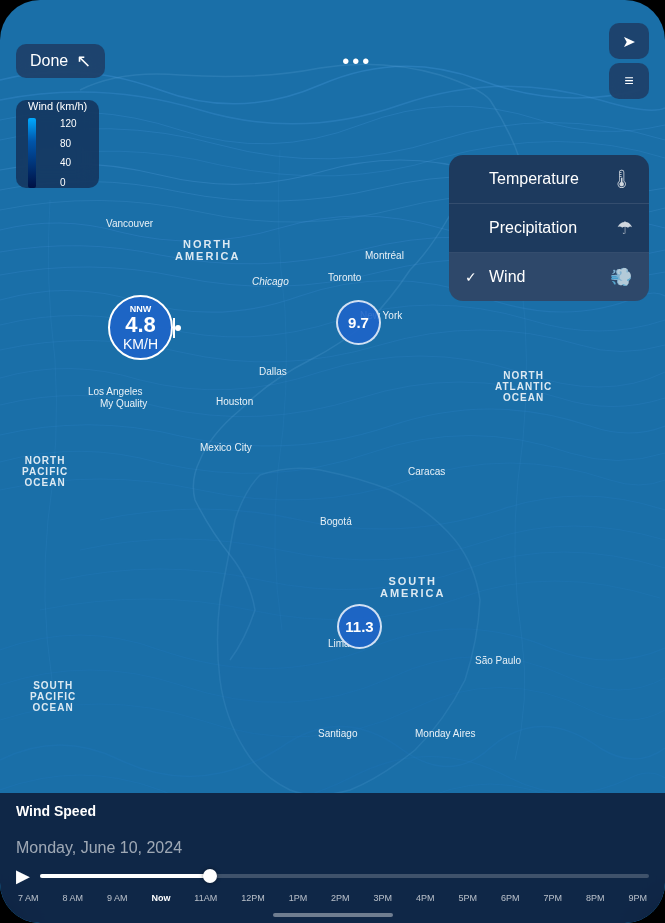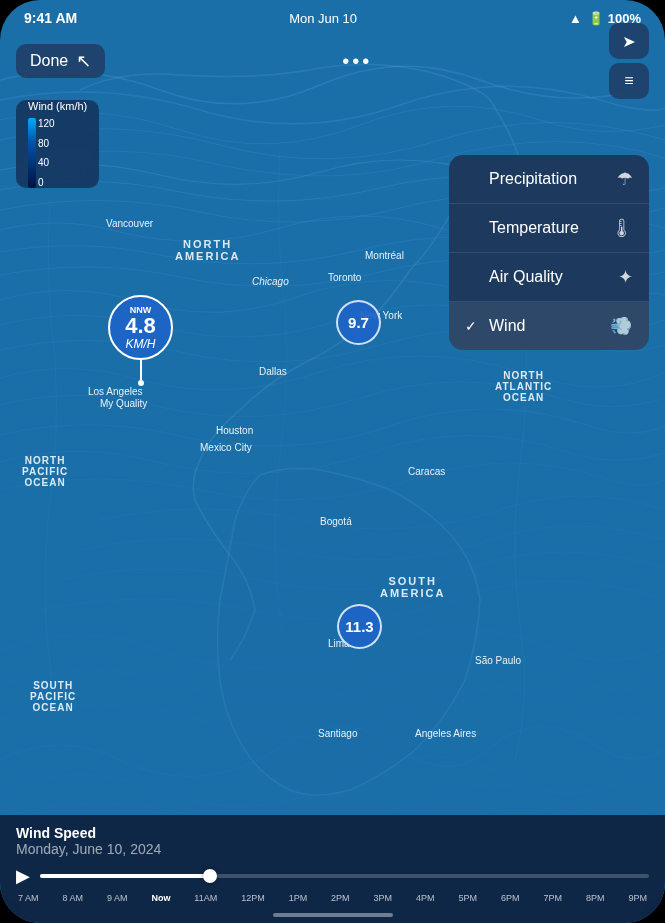--- a/index.html
+++ b/index.html
@@ -146,21 +146,21 @@
     }
 
     .wind-legend-title {
       color: white;
       font-size: 11px;
       margin-bottom: 6px;
     }
 
     .wind-scale {
       display: flex;
-      gap: 2px;
+      gap: 24px;
       align-items: center;
     }
 
     .wind-bar {
       width: 8px;
       background: linear-gradient(to bottom, #00aaff, #0055aa, #003377, #001144);
       border-radius: 2px;
       height: 70px;
     }
 
@@ -196,21 +196,21 @@
       z-index: 50;
       pointer-events: none;
       white-space: nowrap;
     }
 
     
     .wind-marker {
       position: absolute;
       z-index: 80;
       display: flex;
-      flex-direction: column;
+      flex-direction: row;
       align-items: center;
     }
 
     .wind-bubble {
       background: rgba(30, 100, 200, 0.9);
       border: 2px solid white;
       border-radius: 50%;
       width: 65px;
       height: 65px;
       display: flex;
@@ -225,22 +225,21 @@
       font-weight: 600;
     }
 
     .wind-speed {
       font-size: 22px;
       font-weight: 700;
       line-height: 1;
     }
 
     .wind-unit {
-      font-size: 12px;
-      font-style: italic;
+      font-size: 14px;
     }
 
     .wind-pin {
       width: 2px;
       height: 20px;
       background: white;
     }
 
     .wind-dot {
       width: 6px;
@@ -335,21 +334,22 @@
     }
 
     .timeline-title {
       color: white;
       font-size: 14px;
       font-weight: 600;
     }
 
     .timeline-date {
       color: rgba(255,255,255,0.6);
-      font-size: 14px;
+      font-size: 16px;
+      margin-top: 20px;
     }
 
     .timeline-controls {
       display: flex;
       align-items: center;
       gap: 10px;
       margin-bottom: 6px;
     }
 
     .play-btn {
@@ -476,28 +476,20 @@
       <path d="M50,200 Q45,280 55,360 Q60,440 48,520 Q40,600 52,680" stroke="rgba(100,180,255,0.15)" stroke-width="1" fill="none"></path>
       <path d="M280,150 Q275,230 285,310 Q290,390 278,470 Q270,550 282,630" stroke="rgba(100,180,255,0.12)" stroke-width="1" fill="none"></path>
       <path d="M520,160 Q515,240 525,320 Q530,400 518,480 Q510,560 522,640 Q530,700 515,760" stroke="rgba(100,180,255,0.15)" stroke-width="1" fill="none"></path>
 
       <path d="M80,90 Q120,70 180,75 Q260,80 320,68 Q380,58 440,75 Q480,88 490,100 Q510,130 520,160 Q515,185 490,190 Q460,195 450,215 Q430,250 410,270 Q390,300 370,320 Q340,345 310,360 Q270,380 240,410 Q210,435 200,460 Q190,480 195,500 Q210,530 230,555 Q250,580 255,610 Q245,640 230,660" stroke="rgba(150,210,255,0.25)" stroke-width="1.5" fill="none"></path>
 
       <path d="M260,475 Q290,465 320,470 Q360,478 390,490 Q430,510 455,540 Q475,565 480,600 Q478,640 465,680 Q445,720 415,750 Q380,778 350,790 Q315,800 290,790 Q260,775 245,750 Q225,718 220,680 Q215,640 220,600 Q228,560 235,520 Q245,490 260,475 Z" stroke="rgba(150,210,255,0.2)" stroke-width="1.5" fill="rgba(30,90,160,0.15)"></path>
     </svg>
   </div>
 
-  <div class="status-bar">
-    <span class="status-time">9:41 AM</span>
-    <span class="status-date">Mon Jun 10</span>
-    <div class="status-right">
-      <span>▲</span>
-      <span>🔋 100%</span>
-    </div>
-  </div>
 
   <div class="top-bar">
     <button class="done-btn">
       <span>Done</span>
       <span class="cursor-icon">↖</span>
     </button>
 
     <span class="top-dots">•••</span>
 
     <div class="top-right-btns">
@@ -526,30 +518,30 @@
   <div class="map-label" style="top:238px;left:175px;text-align:center;">NORTH<br>AMERICA</div>
   <div class="map-label" style="top:575px;left:380px;text-align:center;">SOUTH<br>AMERICA</div>
   <div class="map-label" style="top:455px;left:22px;text-align:center;font-size:10px;letter-spacing:1px;">North<br>Pacific<br>Ocean</div>
   <div class="map-label" style="top:370px;left:495px;text-align:center;font-size:10px;letter-spacing:1px;">North<br>Atlantic<br>Ocean</div>
   <div class="map-label" style="top:680px;left:30px;text-align:center;font-size:10px;letter-spacing:1px;">South<br>Pacific<br>Ocean</div>
 
   <div class="city-label" style="top:218px;left:106px;">Vancouver</div>
   <div class="city-label" style="top:386px;left:88px;">Los Angeles</div>
   <div class="city-label" style="top:276px;left:252px;font-style:italic;">Chicago</div>
   <div class="city-label" style="top:366px;left:232px;padding-left:27px;">Dallas</div>
-  <div class="city-label" style="top:396px;left:216px;margin-top:29px;">Houston</div>
+  <div class="city-label" style="top:396px;left:216px;">Houston</div>
   <div class="city-label" style="top:442px;left:200px;">Mexico City</div>
   <div class="city-label" style="top:272px;left:328px;">Toronto</div>
   <div class="city-label" style="top:250px;left:365px;">Montréal</div>
   <div class="city-label" style="top:310px;left:360px;">New York</div>
   <div class="city-label" style="top:466px;left:408px;">Caracas</div>
   <div class="city-label" style="top:516px;left:320px;">Bogotá</div>
   <div class="city-label" style="top:638px;left:328px;">Lima</div>
   <div class="city-label" style="top:728px;left:318px;">Santiago</div>
-  <div class="city-label" style="top:728px;left:415px;">Angeles Aires</div>
+  <div class="city-label" style="top:728px;left:415px;">Monday Aires</div>
   <div class="city-label" style="top:655px;left:475px;">São Paulo</div>
 
   <div class="wind-marker" style="position:absolute;top:295px;left:108px;">
     <div class="wind-bubble">
       <span class="wind-direction">NNW</span>
       <span class="wind-speed">4.8</span>
       <span class="wind-unit">KM/H</span>
     </div>
     <div class="wind-pin"></div>
     <div class="wind-dot"></div>
@@ -562,40 +554,33 @@
     </div>
   </div>
 
   <div class="wind-marker2" style="top:604px;left:337px;">
     <div class="wind-bubble2">
       <span>11.3</span>
     </div>
   </div>
 
   <div class="dropdown-menu">
+    <div class="menu-item">
+      <div class="menu-item-left">
+        <span class="menu-item-check"> </span>
+        <span class="menu-item-label">Temperature</span>
+      </div>
+      <span class="menu-item-icon">🌡</span>
+    </div>
     <div class="menu-item">
       <div class="menu-item-left">
         <span class="menu-item-check"> </span>
         <span class="menu-item-label">Precipitation</span>
       </div>
       <span class="menu-item-icon">☂</span>
-    </div>
-    <div class="menu-item">
-      <div class="menu-item-left">
-        <span class="menu-item-check"> </span>
-        <span class="menu-item-label">Temperature</span>
-      </div>
-      <span class="menu-item-icon">🌡</span>
-    </div>
-    <div class="menu-item">
-      <div class="menu-item-left">
-        <span class="menu-item-check"> </span>
-        <span class="menu-item-label">Air Quality</span>
-      </div>
-      <span class="menu-item-icon">✦</span>
     </div>
     <div class="menu-item" style="background:rgba(255,255,255,0.08);">
       <div class="menu-item-left">
         <span class="menu-item-check">✓</span>
         <span class="menu-item-label">Wind</span>
       </div>
       <span class="menu-item-icon">💨</span>
     </div>
   </div>
 

